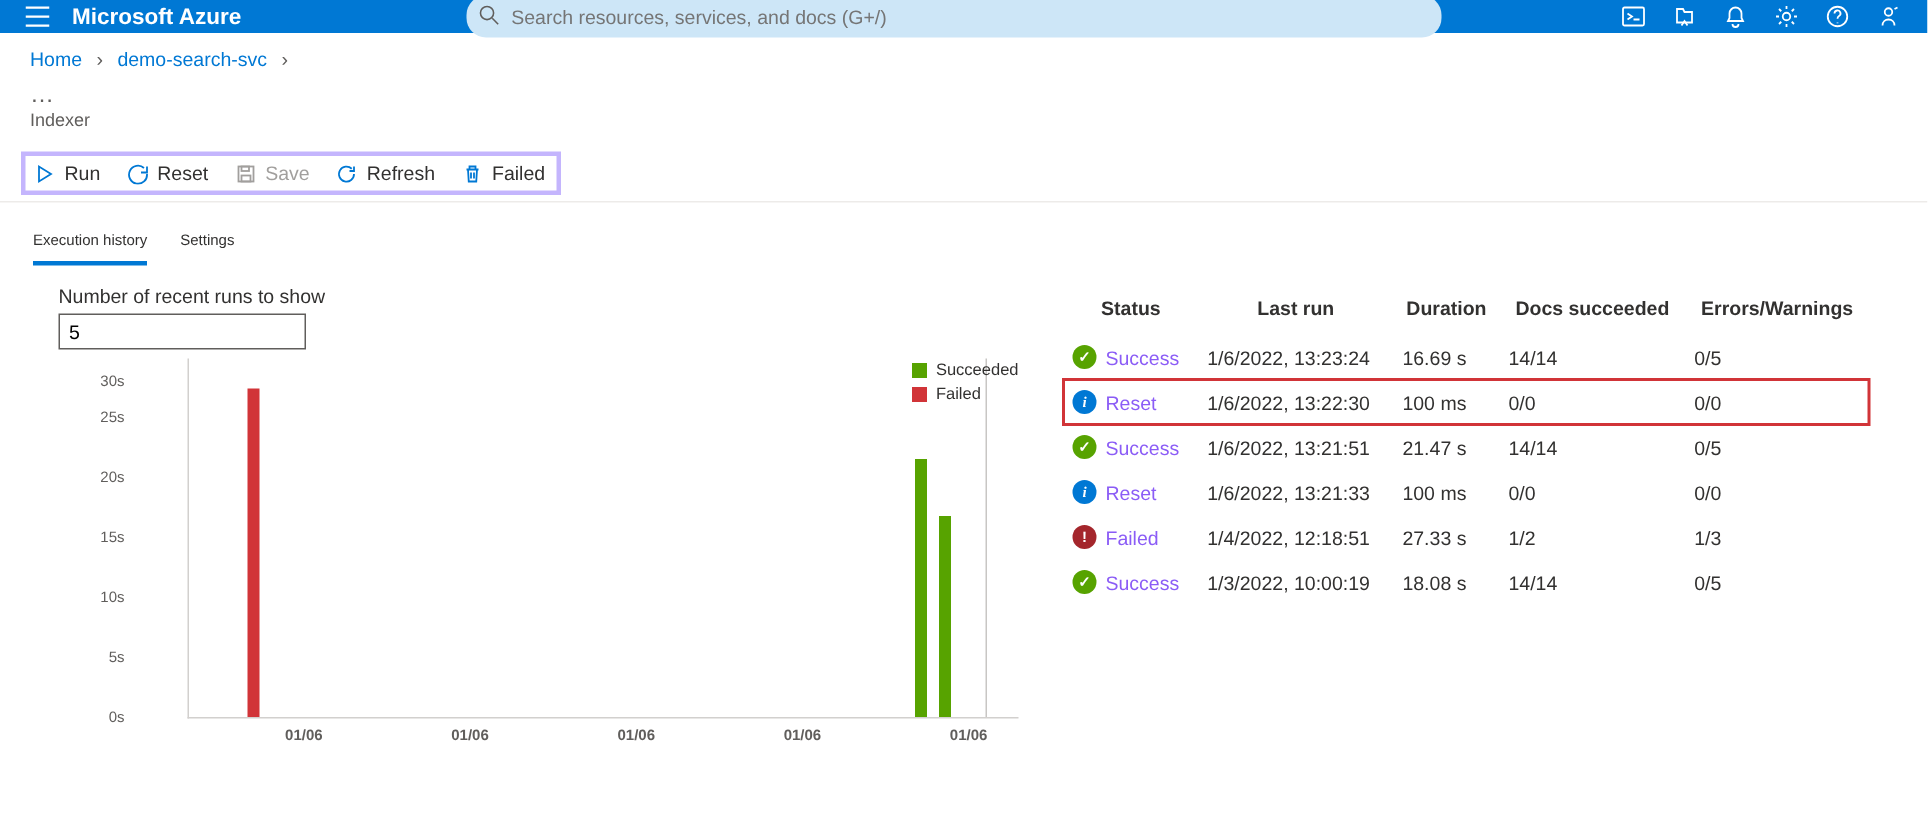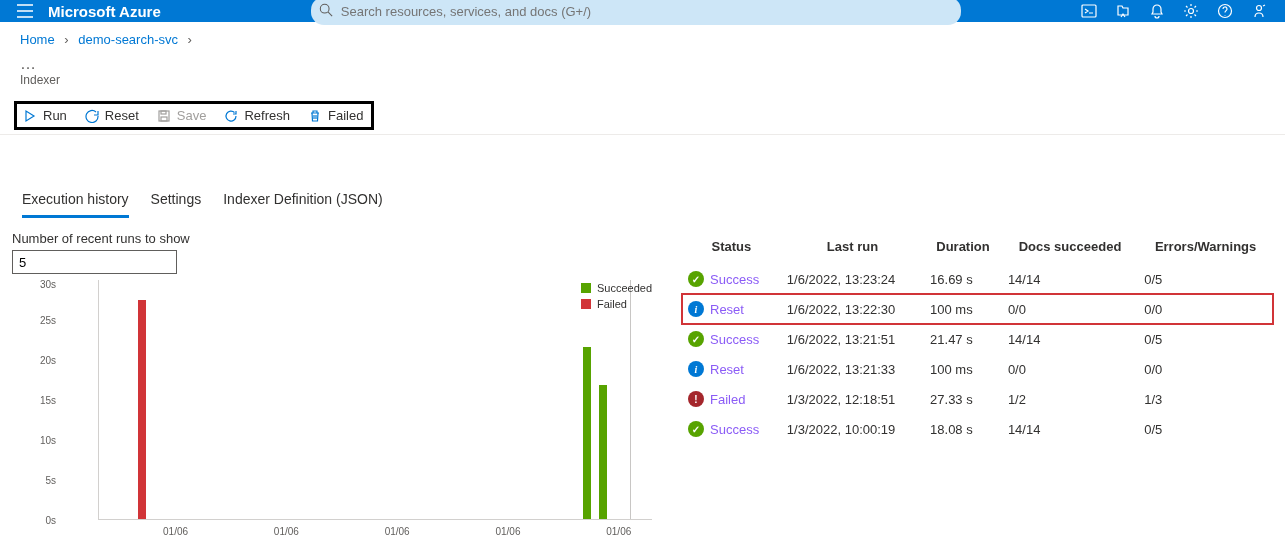--- a/index.html
+++ b/index.html
@@ -18,47 +18,47 @@
   
   .breadcrumb { padding: 10px 20px 4px; font-size: 13px; color: #0078d4; }
   .breadcrumb a { color: #0078d4; text-decoration: none; }
   .breadcrumb .sep { color: #605e5c; margin: 0 6px; }
   
   .title-row { padding: 4px 20px 0; display: flex; align-items: center; gap: 12px; }
   .page-title { font-size: 24px; font-weight: 600; }
   .dots { color: #605e5c; font-size: 16px; cursor:pointer; }
   .subtitle { padding: 0 20px 8px; color: #605e5c; font-size: 12px; }
   
-  .toolbar-box { margin: 6px 14px 0; border: 3px solid #000000; width: 360px; padding: 4px 6px; }
+  .toolbar-box { margin: 6px 14px 0; border: 3px solid #c4b5fd; width: 360px; padding: 4px 6px; }
   .toolbar { display: flex; gap: 18px; align-items: center; }
   .toolbar .btn { display: flex; align-items: center; gap: 6px; font-size: 13px; cursor: pointer; color: #323130; }
   .toolbar .btn .ic { color: #0078d4; display:flex; }
   .toolbar .btn.disabled { color: #a19f9d; cursor: default; }
   .toolbar .btn.disabled .ic { color: #a19f9d; }
   .hr { border-bottom: 1px solid #edebe9; margin-top: 4px; }
   
   .tabs { display: flex; gap: 22px; padding: 20px 22px 0; border-bottom: 1px solid #fff; }
-  .tab { padding-bottom: 8px; cursor: pointer; font-size: 14px; margin-top: 36px; }
+  .tab { padding-bottom: 8px; cursor: pointer; font-size: 10px; }
   .tab.active { border-bottom: 3px solid #0078d4; font-weight: 400; }
   
-  .content { display: flex; padding: 12px 12px 0; gap: 30px; }
+  .content { display: flex; padding: 12px 39px 0; gap: 30px; }
   .left { width: 640px; }
   .field-label { font-size: 13px; margin-bottom: 4px; }
   .num-input { width: 165px; height: 24px; border: 1px solid #605e5c; padding: 0 6px; font-size: 13px; }
   
   .chart-area { position: relative; margin-top: 6px; height: 260px; }
   .y-labels { position: absolute; left: 44px; top: 0; height: 240px; }
   .y-labels div { position: absolute; right: 0; transform: translateY(-50%); font-size: 10px; color: #605e5c; }
   .plot { position: absolute; left: 86px; right: 0; top: 0; height: 240px; border-left: 1px solid #d2d0ce; border-bottom: 1px solid #d2d0ce; }
   .bar { position: absolute; bottom: 0; width: 8px; }
   .bar.green { background: #57a300; }
   .bar.red { background: #d13438; }
   .vline { position:absolute; top:0; bottom:0; width:1px; background:#c8c6c4; }
   .x-labels { position:absolute; left:86px; right:0; top: 246px; }
-  .x-labels div { position:absolute; font-size:10px; color:#605e5c; transform:translateX(-50%); }
+  .x-labels div { position:absolute; font-size:10px; color:#605e5c; transform:translateX(-50%);font-weight:bold; }
   .legend { position:absolute; right: 0; top: 2px; font-size: 11px; }
   .legend div { display:flex; align-items:center; gap:6px; margin-bottom:4px; }
   .legend .sw { width:10px; height:10px; }
   .sw.green{background:#57a300;} .sw.red{background:#d13438;}
   
   .right { flex: 1; }
   .tbl { width: 100%; border-collapse: collapse; font-size: 13px; }
   .tbl th { text-align: center; font-weight: 600; padding: 8px 6px 10px; color:#323130; }
   .tbl td { padding: 7px 6px; vertical-align: middle; }
   .status-cell { display: flex; align-items: center; gap: 6px; color: #0078d4; }
@@ -188,37 +188,36 @@
         </span>
       <span>Failed</span>
     </div>
   </div>
 </div>
 <div class="hr"></div>
 
 <div class="tabs">
   <div class="tab active">Execution history</div>
   <div class="tab">Settings</div>
-  <div class="tab">Indexer Definition (JSON)</div>
 </div>
 
 <div class="content">
 
   <div class="left">
     <div class="field-label">Number of recent runs to show</div>
     <input class="num-input" value="5" style="">
     <div class="chart-area">
       <div class="y-labels" id="ylabels">
           <div style="top: 240px;">0s</div>
           <div style="top: 200px;">5s</div>
           <div style="top: 160px;">10s</div>
           <div style="top: 120px;">15s</div>
           <div style="top: 80px;">20s</div>
           <div style="top: 40px;">25s</div>
-          <div style="top: 4px;">30s</div>
+          <div style="top: 16px;">30s</div>
         </div>
       <div class="plot" id="plot">
         <div class="vline" style="left:96%"></div>
       <div class="bar red" style="height: 218.64px; left: 7%;"></div>
           <div class="bar green" style="height: 171.76px; left: 87.5%;"></div>
           <div class="bar green" style="height: 133.52px; left: 90.5%;"></div>
         </div>
       <div class="x-labels" id="xlabels">
           <div style="left: 14%;">01/06</div>
           <div style="left: 34%;">01/06</div>
@@ -299,21 +298,21 @@
             <td>0/0</td>
             <td>0/0</td>
           </tr>
           <tr>
             <td>
               <div class="status-cell">
                 <span class="icon-circle ic-fail">!</span>
                 <a href="#">Failed</a>
               </div>
             </td>
-            <td>1/3/2022, 12:18:51</td>
+            <td>1/4/2022, 12:18:51</td>
             <td>27.33 s</td>
             <td>1/2</td>
             <td>1/3</td>
           </tr>
           <tr>
             <td>
               <div class="status-cell">
                 <span class="icon-circle ic-success">✓</span>
                 <a href="#">Success</a>
               </div>

